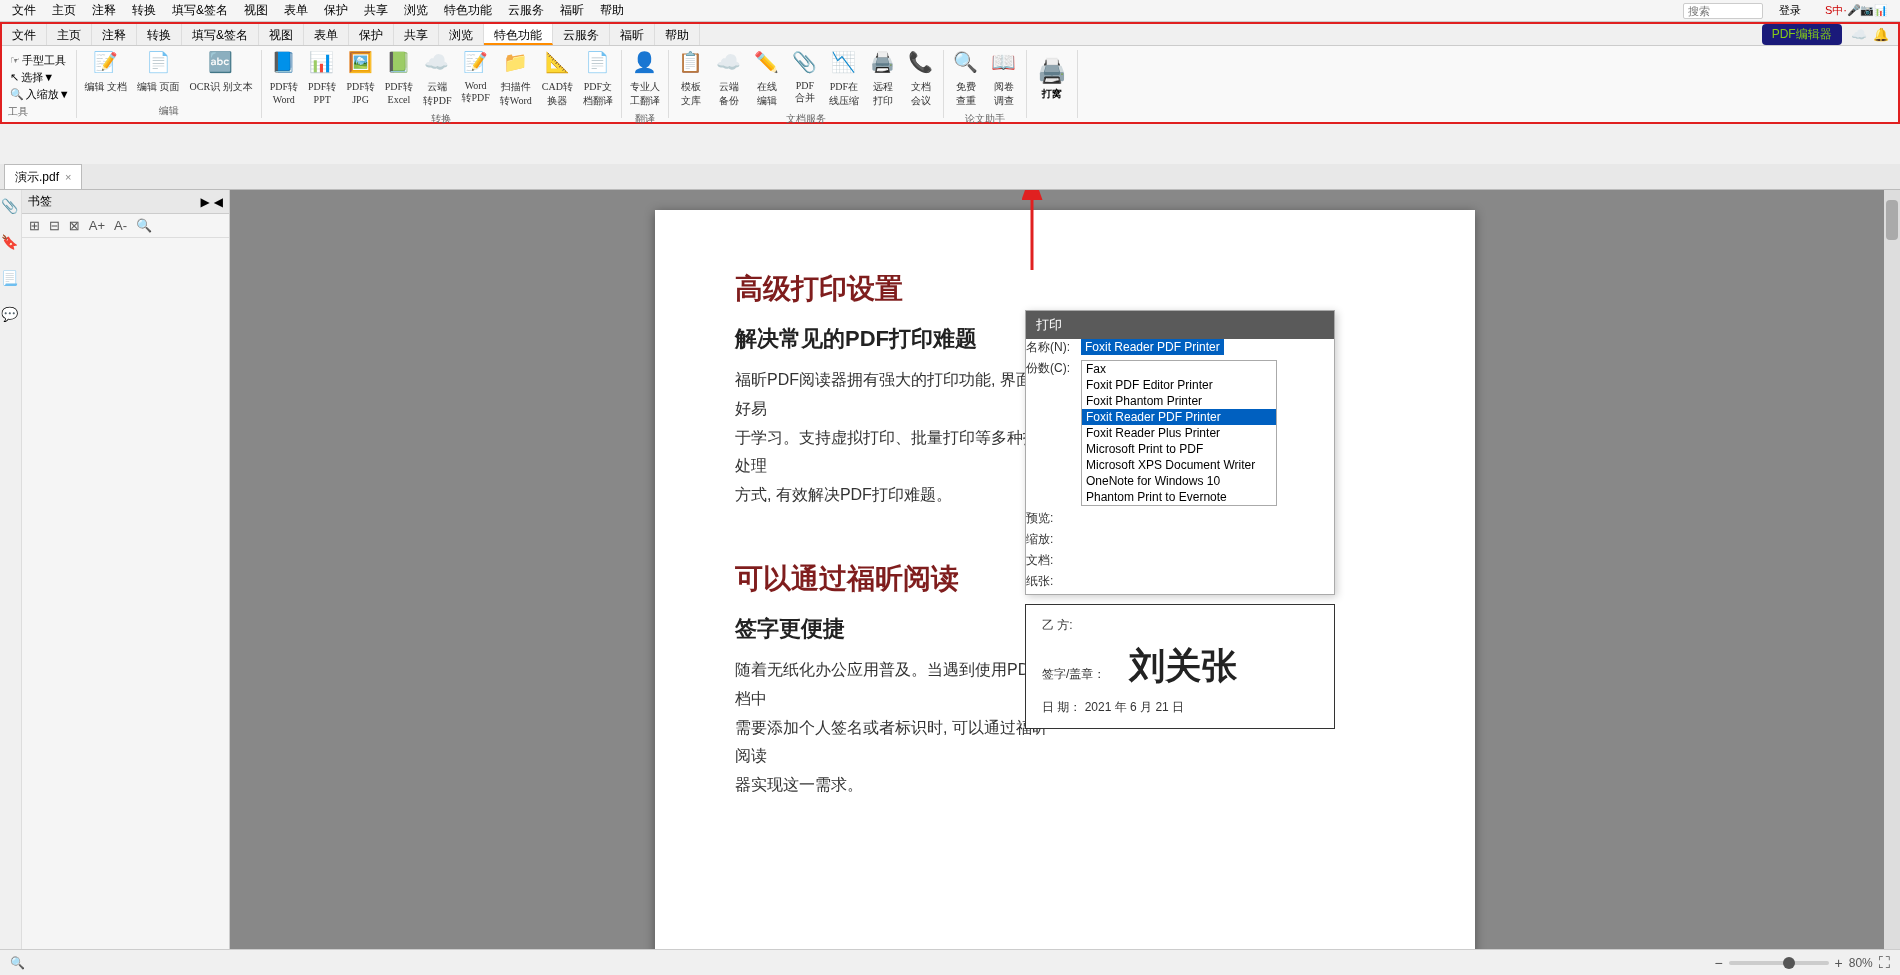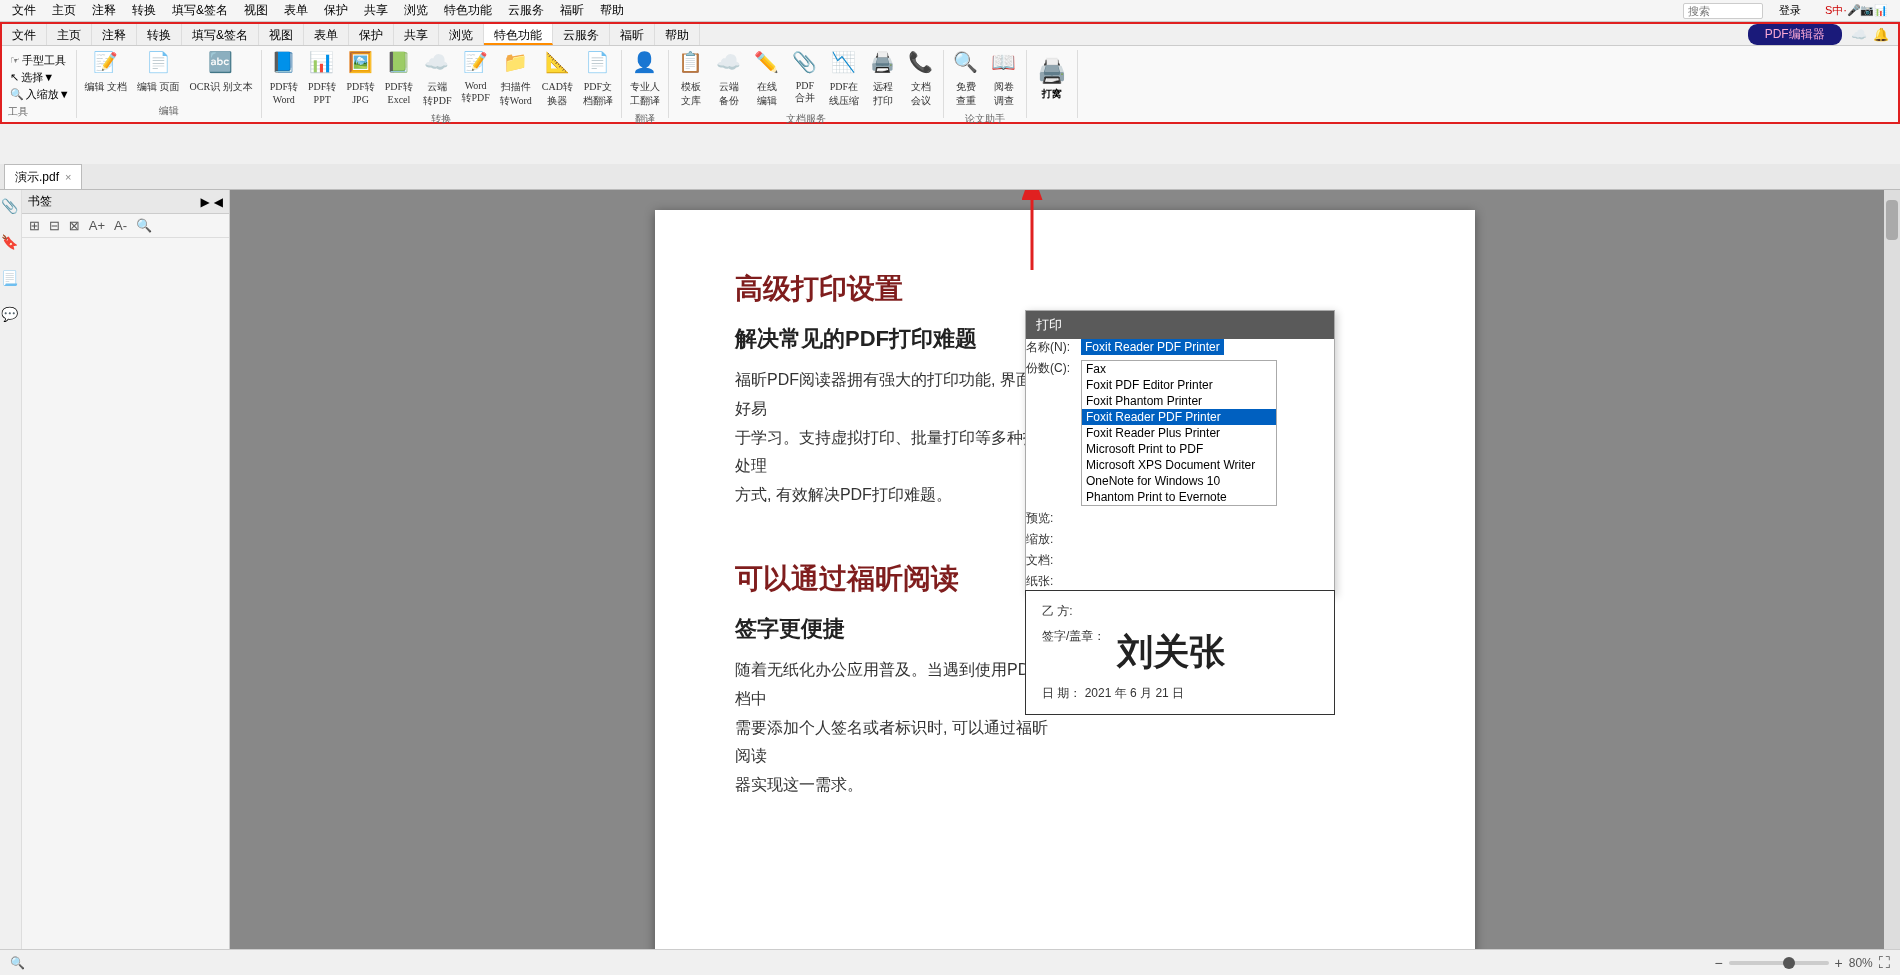--- a/index.html
+++ b/index.html
@@ -225,21 +225,21 @@
       border: 1px solid #aaa;
       background: #fff;
       font-size: 12px;
     }
     .print-list-item { padding: 1px 4px; }
     .print-list-item.selected { background: #0060c0; color: #fff; }
 
     .signature-box {
       position: absolute;
       right: 60px;
-      top: 30px;
+      top: 44px;
       width: 310px;
       border: 1px solid #333;
       padding: 12px 16px;
       background: #fff;
     }
     .signature-label { font-size: 12px; color: #333; margin-bottom: 8px; }
     .signature-name { font-size: 36px; font-weight: bold; color: #222; font-family: serif; }
     .signature-date { font-size: 12px; color: #333; margin-top: 8px; }
 
     .section-wrapper {
@@ -294,25 +294,25 @@
       background: #555;
       border-radius: 50%;
       position: absolute;
       top: -4px;
       left: 60%;
       transform: translateX(-50%);
     }
 
     .pdf-editor-btn {
       background: #1a1a7a;
-      color: #f9a8d4;
-      font-size: 12px;
-      padding: 2px 17px;
+      color: #84cc16;
+      font-size: 12px;
+      padding: 2px 10px;
       cursor: pointer;
-      border-radius: 9px;
+      border-radius: 4px;
     }
 
     .sidebar-with-icons {
       display: flex;
       width: 230px;
       border-right: 1px solid #ccc;
     }
     .left-panel-icons {
       width: 22px;
       background: #f0f0f0;
@@ -655,21 +655,21 @@
           <div class="section-body">
             <span>随着无纸化办公应用普及。当遇到使用PDF文档中</span><br>
             <span>需要添加个人签名或者标识时, 可以通过福昕阅读</span><br>
             <span>器实现这一需求。</span>
           </div>
         </div>
 
         <div class="section-image">
           <div class="signature-box">
             <div class="signature-label">乙 方:</div>
-            <div style="display:flex;align-items:flex-start;gap:12px;">
+            <div style="display:flex;align-items:flex-end;gap:24px;">
               <span class="signature-label">签字/盖章：</span>
               <span class="signature-name">刘关张</span>
             </div>
             <div class="signature-date">
               <span>日  期：</span>
               <span>2021 年 6 月 21 日</span>
             </div>
           </div>
         </div>
       </div>

